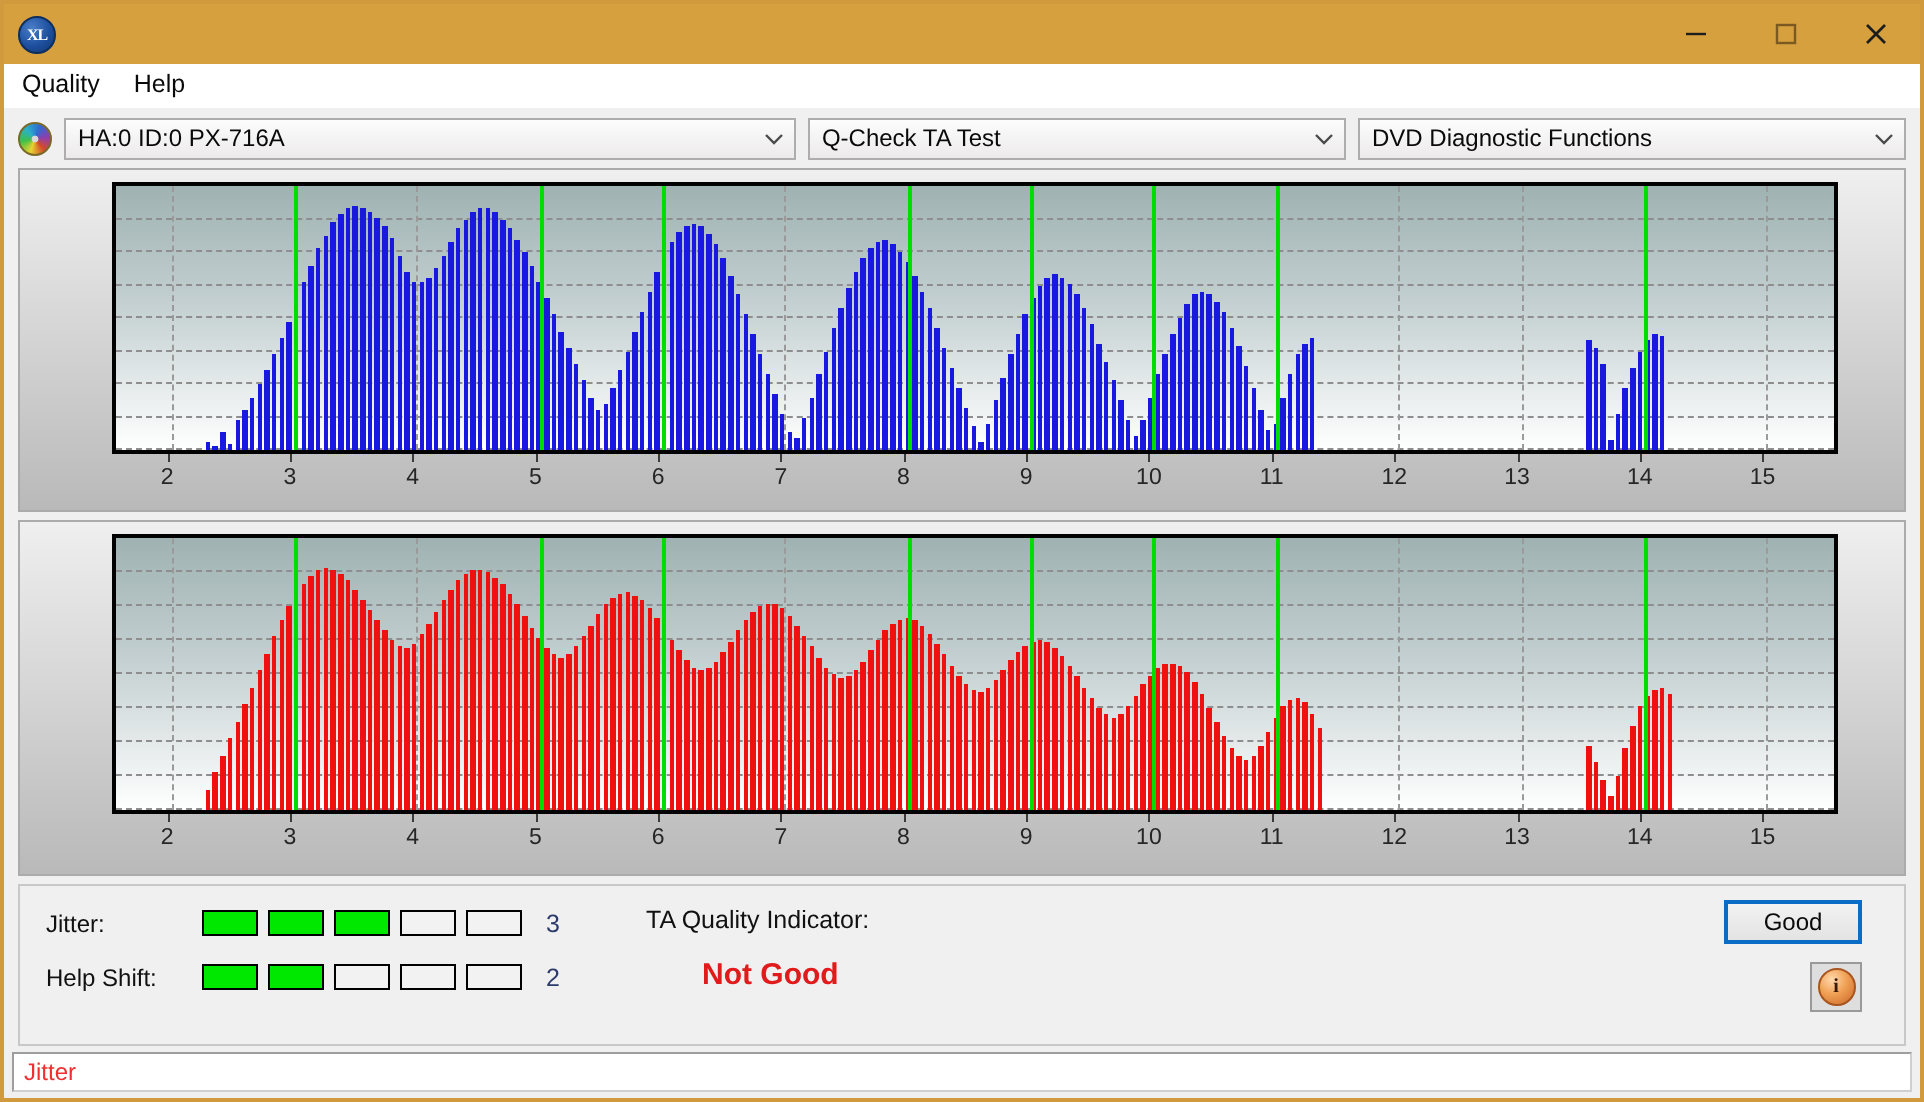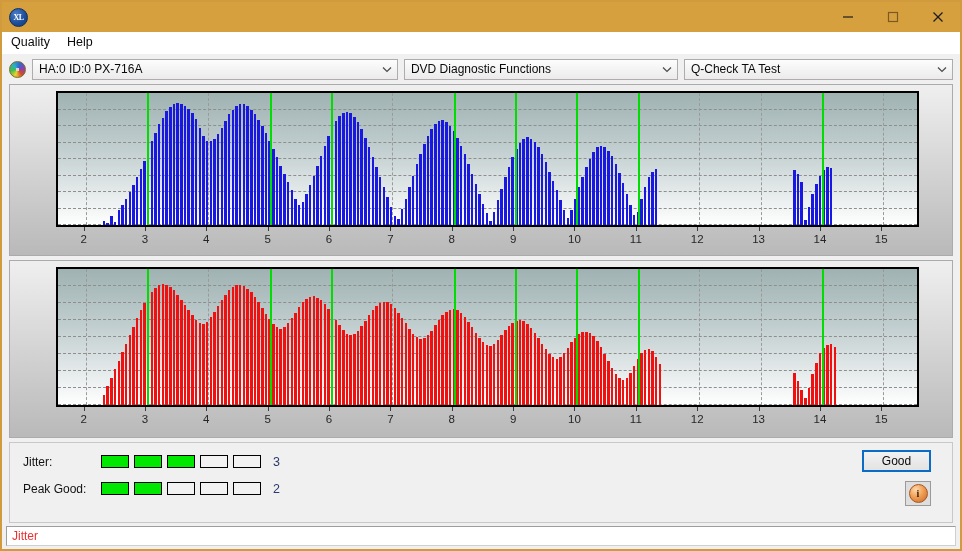--- a/index.html
+++ b/index.html
@@ -221,30 +221,30 @@
   <div class="toolbar">
     <div class="disc-icon"></div>
     <div class="combo" id="drive-combo">
       <div class="cv">HA:0 ID:0  PX-716A</div>
       <div class="chev">
         <svg width="10" height="7" viewBox="0 0 10 7">
             <polyline points="1,1.5 5,5.5 9,1.5" fill="none" stroke="#4a4a4a" stroke-width="1.2"></polyline>
           </svg>
       </div>
     </div>
-    <div class="combo" id="func-combo">
-      <div class="cv">DVD Diagnostic Functions</div>
+    <div class="combo" id="test-combo">
+      <div class="cv">Q-Check TA Test</div>
       <div class="chev">
         <svg width="10" height="7" viewBox="0 0 10 7">
             <polyline points="1,1.5 5,5.5 9,1.5" fill="none" stroke="#4a4a4a" stroke-width="1.2"></polyline>
           </svg>
       </div>
     </div>
-    <div class="combo" id="test-combo">
-      <div class="cv">Q-Check TA Test</div>
+    <div class="combo" id="func-combo">
+      <div class="cv">DVD Diagnostic Functions</div>
       <div class="chev">
         <svg width="10" height="7" viewBox="0 0 10 7">
             <polyline points="1,1.5 5,5.5 9,1.5" fill="none" stroke="#4a4a4a" stroke-width="1.2"></polyline>
           </svg>
       </div>
     </div>
   </div>
 
   <div class="chart-wrap">
     <div class="panel" id="panel1">
@@ -728,31 +728,35 @@
         <div class="segs" id="jitter-segs">
             <div class="seg on"></div>
             <div class="seg on"></div>
             <div class="seg on"></div>
             <div class="seg"></div>
             <div class="seg"></div>
           </div>
         <div class="mval">3</div>
       </div>
       <div class="mrow">
-        <div class="mlabel">Peak Good:</div>
+        <div class="mlabel">Help Shift:</div>
         <div class="segs" id="peak-segs">
             <div class="seg on"></div>
             <div class="seg on"></div>
             <div class="seg"></div>
             <div class="seg"></div>
             <div class="seg"></div>
           </div>
         <div class="mval">2</div>
       </div>
     </div>
+    <div class="quality">
+      <div class="qlabel">TA Quality Indicator:</div>
+      <div class="qvalue">Not Good</div>
+    </div>
     <div class="start-btn">Good</div>
     <div class="info-btn">
       <div class="info-circ">i</div>
     </div>
   </div>
 
   <div class="statusbar">Jitter</div>
 </div>
 
 </body></html>

